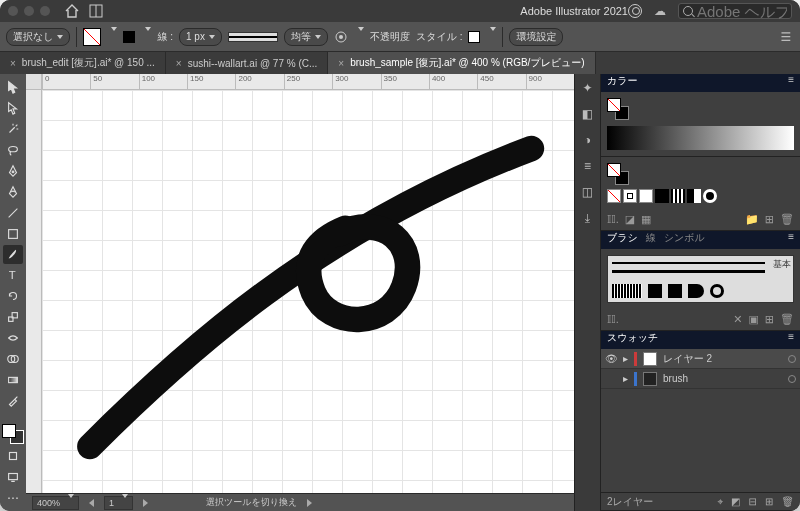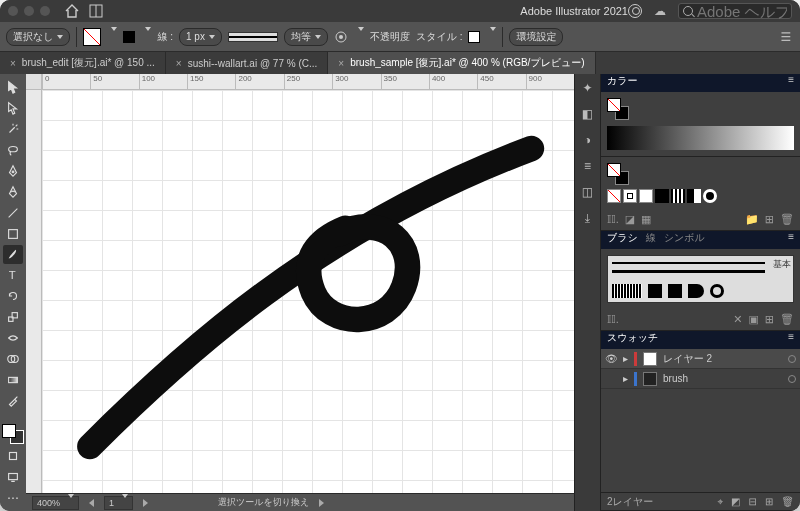--- a/index.html
+++ b/index.html
@@ -351,21 +351,21 @@
         <div class="seg">
             <span>400%</span>
             <span class="dd"></span>
           </div>
         <div class="tri-l"></div>
         <div class="seg">
             <span>1</span>
             <span class="dd"></span>
           </div>
         <div class="tri-r"></div>
-        <span style="margin-left:60px">選択ツールを切り換え</span>
+        <span style="margin-left:48px">選択ツールを切り換え</span>
         <div class="tri-r"></div>
       </div>
     </div>
 
     <div class="dockstrip">
       <div class="dockicon">✦</div>
       <div class="dockicon">◧</div>
       <div class="dockicon">◑</div>
       <div class="dockicon">≡</div>
       <div class="dockicon">◫</div>

